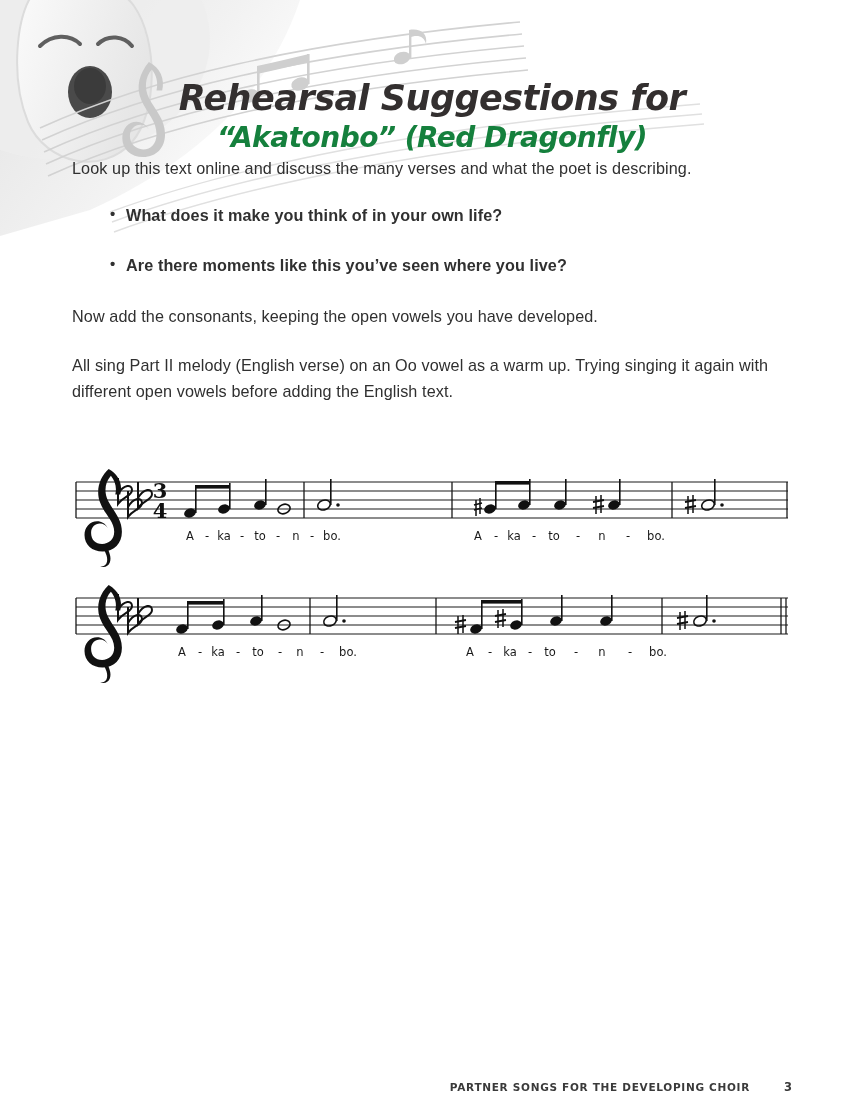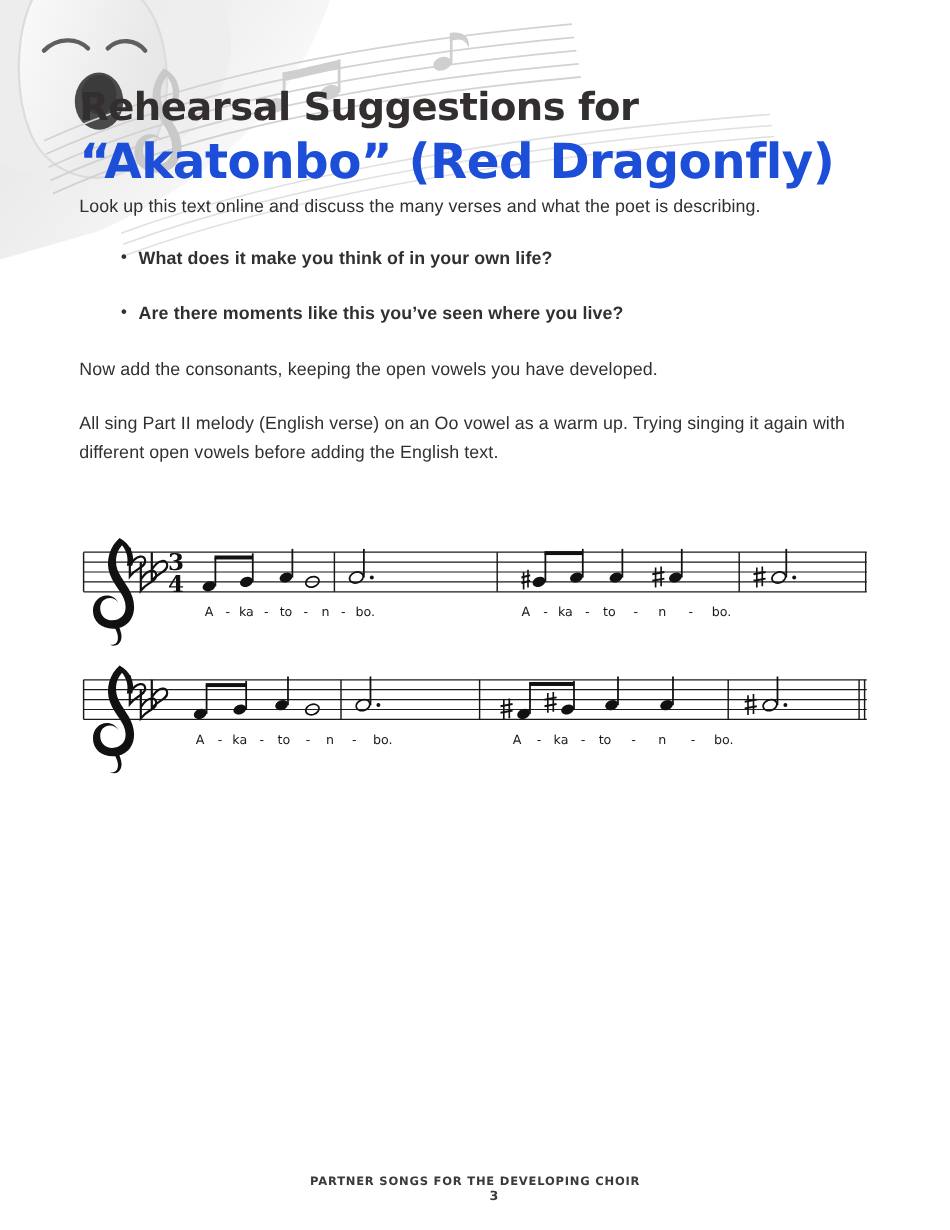--- a/index.html
+++ b/index.html
@@ -26,35 +26,37 @@
 
   
   .page {
     position: relative;
     z-index: 2;
     padding: 0 72px;
   }
 
   .title-block {
     padding-top: 78px;
+    text-align: center;
+    font-style: italic;
   }
   .title-line1 {
     font-family: "DejaVu Sans", sans-serif;
     font-weight: bold;
     font-size: 35px;
     letter-spacing: -0.5px;
     color: #332f2f;
     line-height: 1.15;
   }
   .title-line2 {
     font-family: "DejaVu Sans", sans-serif;
     font-weight: bold;
-    font-size: 44px;
+    font-size: 28px;
     letter-spacing: -0.5px;
-    color: #1d4ed8;
+    color: #15803d;
     line-height: 1.25;
     margin-top: 2px;
   }
 
   .body-copy {
   }
   p.para {
     font-size: 16.2px;
     line-height: 1.62;
     color: #303030;
@@ -96,21 +98,20 @@
   .footer {
     position: absolute;
     left: 0;
     bottom: 24px;
     width: 864px;
     padding: 0 72px;
     display: flex;
     justify-content: flex-end;
     align-items: center;
     z-index: 3;
-    flex-direction: column;
   }
   .footer-text {
     font-family: "DejaVu Sans", sans-serif;
     font-weight: bold;
     font-size: 10.5px;
     letter-spacing: 0.7px;
     color: #3a3a3a;
   }
   .footer-page {
     font-family: "DejaVu Sans", sans-serif;

